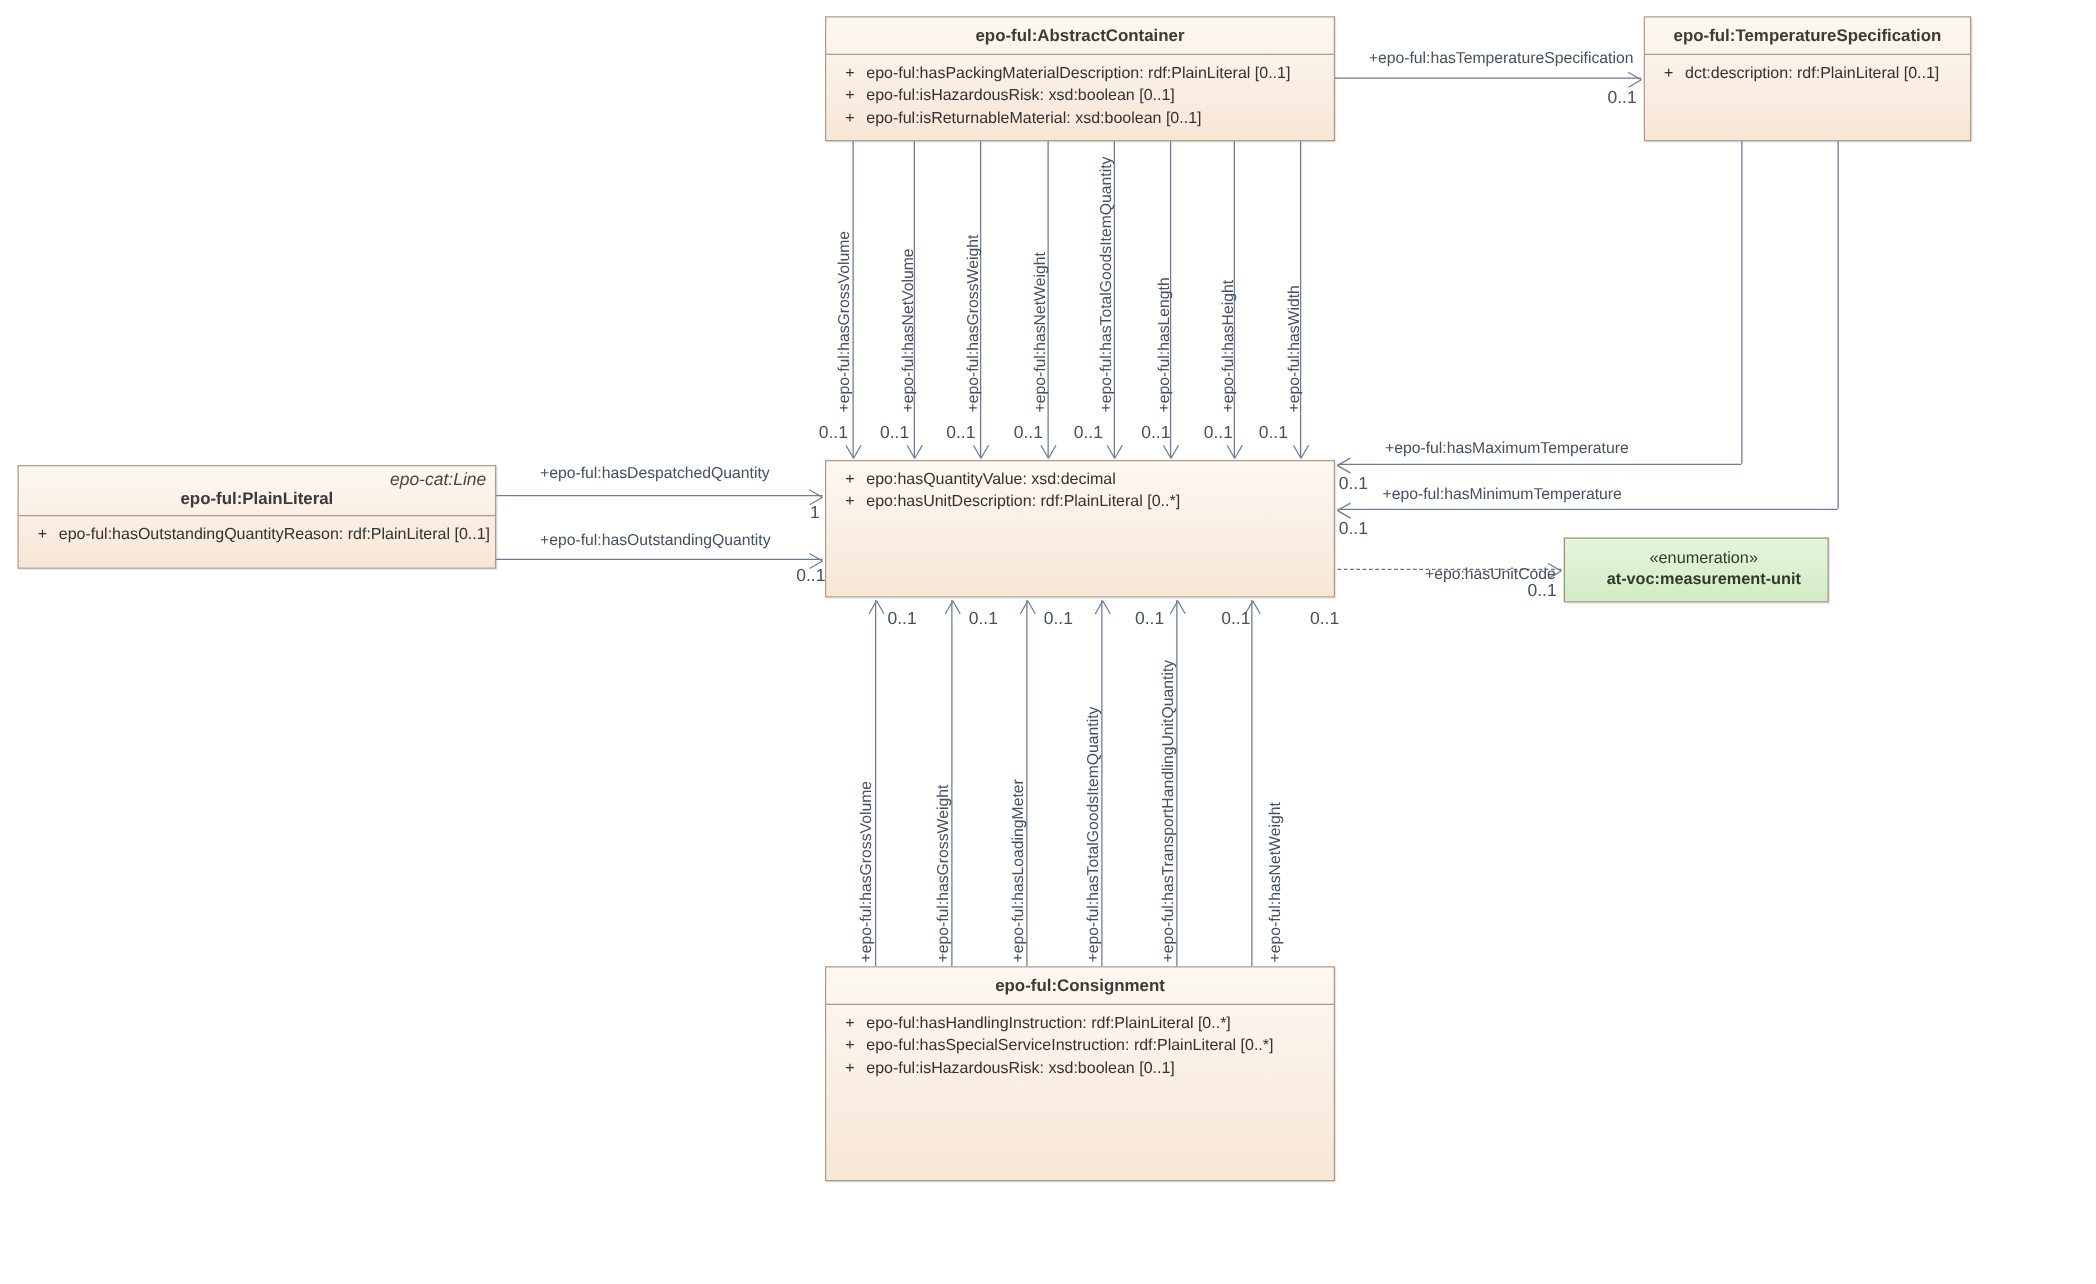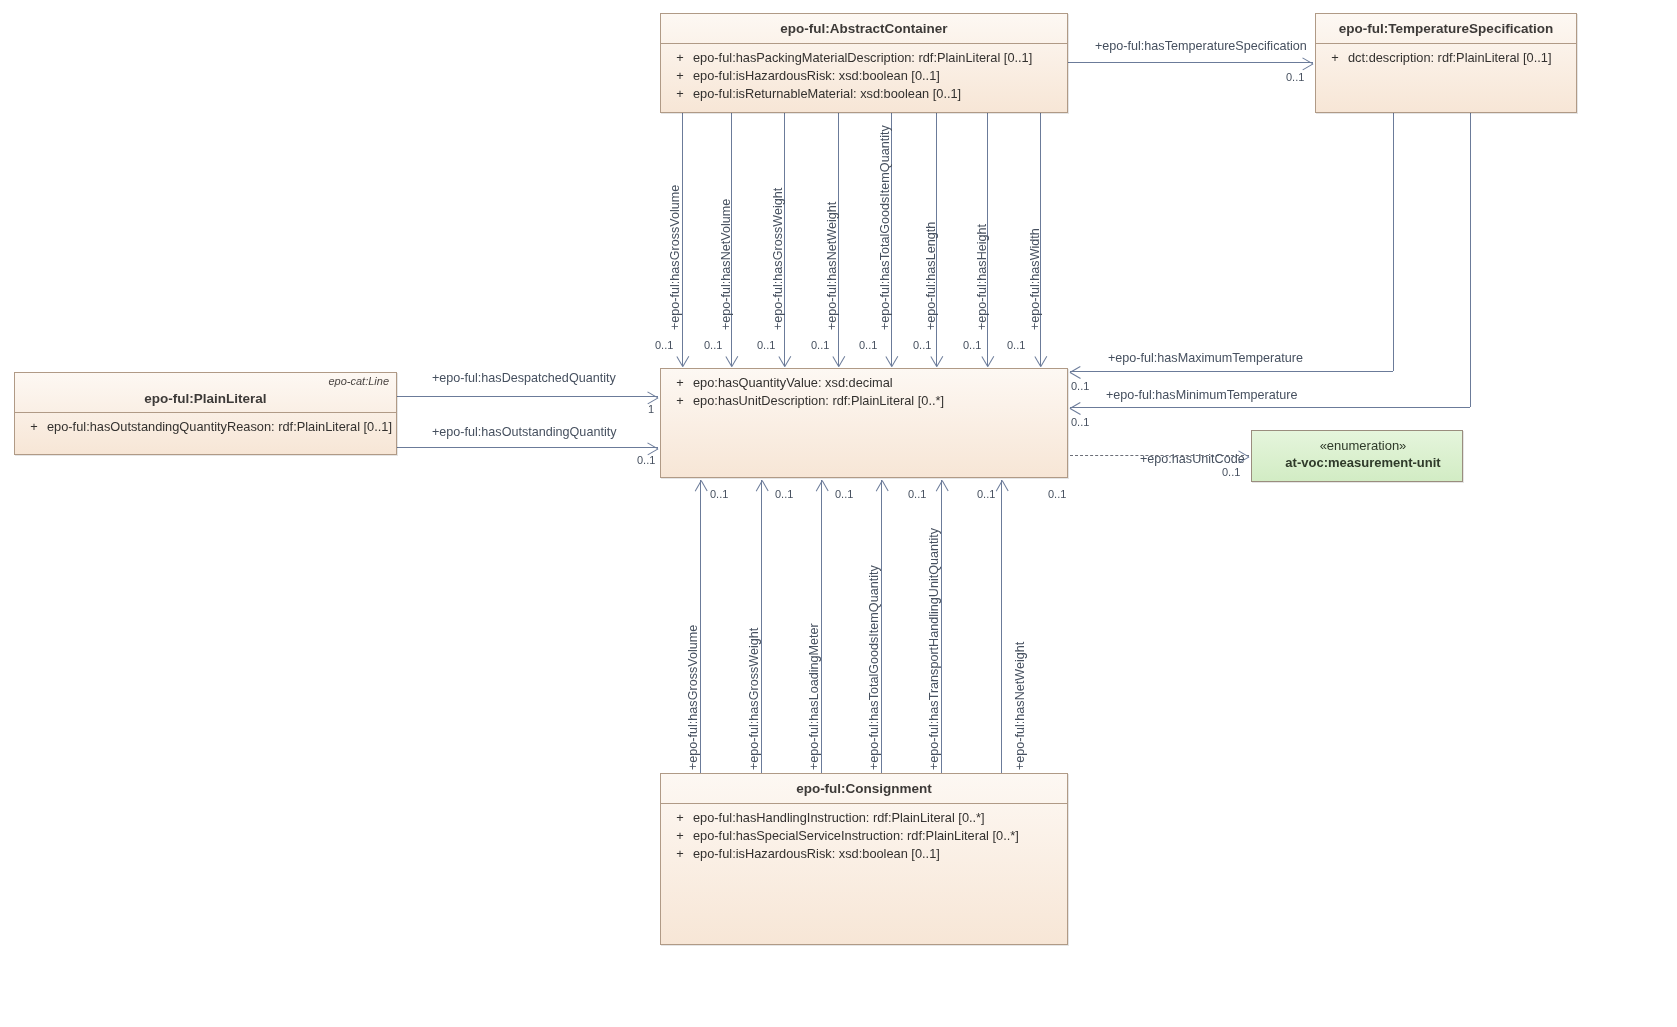--- a/index.html
+++ b/index.html
@@ -39,21 +39,21 @@
     color: #3d3a38;
     border-bottom: 1px solid #b09a86;
     min-height: 20px;
   }
   .uml-class .stereo-corner {
     position: absolute;
     top: 2px;
     right: 7px;
     font-style: italic;
     font-weight: normal;
-    font-size: 11px;
+    font-size: 14px;
     color: #4b4542;
   }
   .uml-class .cls-body {
     box-sizing: border-box;
     padding: 5px 0 6px 0;
   }
   .uml-class .attr {
     display: flex;
     font-size: 12.8px;
     color: #33312f;
@@ -131,21 +131,21 @@
 
   
   .lbl {
     position: absolute;
     font-size: 12.6px;
     color: #46505f;
     white-space: nowrap;
     line-height: 14px;
   }
   .lbl.mult {
-    font-size: 11px;
+    font-size: 14px;
     color: #46505f;
   }
   .lbl.vert {
     transform-origin: 0 0;
     transform: rotate(-90deg);
   }
 </style>
 </head>
 <body>
 

